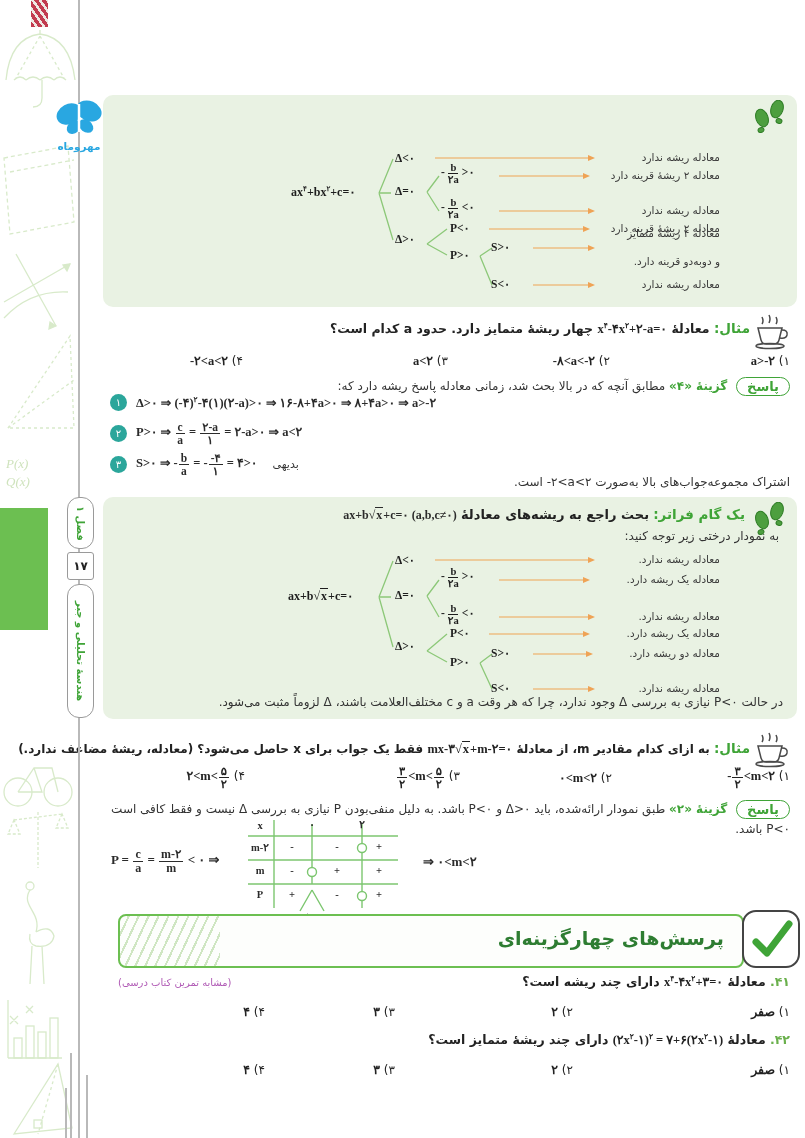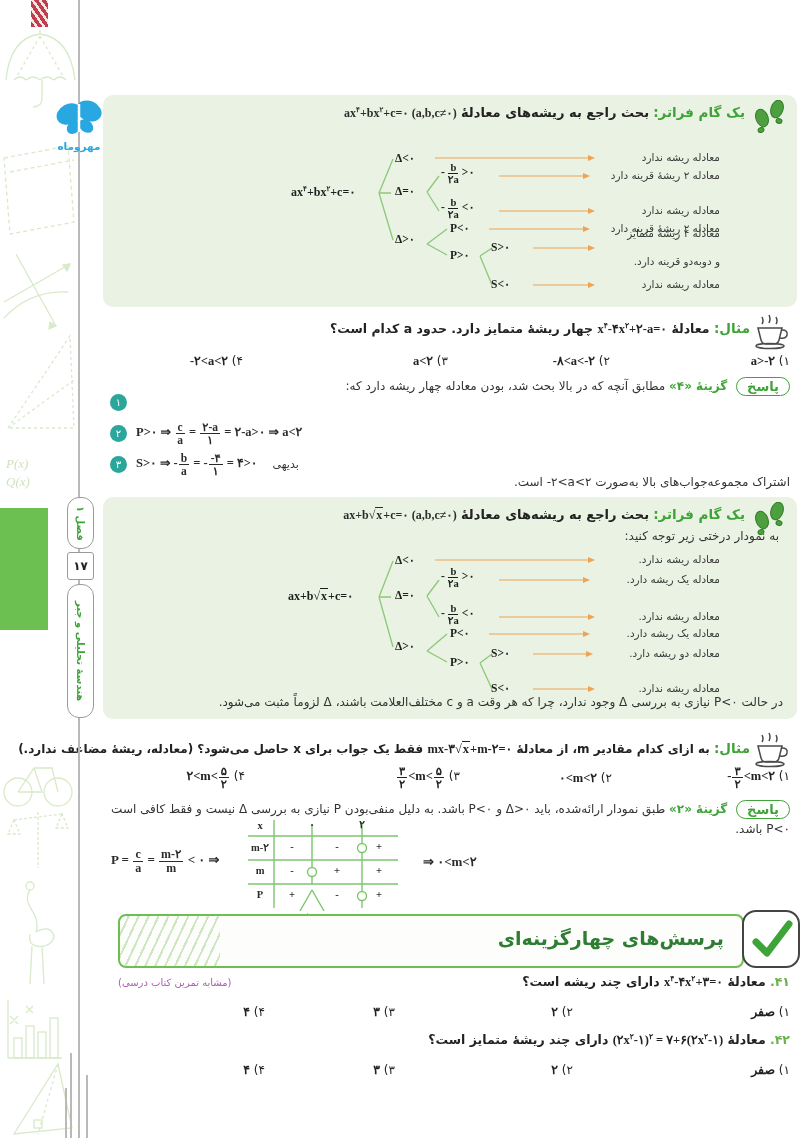--- a/index.html
+++ b/index.html
@@ -127,25 +127,20 @@
   <span>هندسهٔ تحلیلی و جبر</span>
 </div>
 
 <div class="greenbox" style="top:95px;height:212px">
   <svg class="abs" style="right:10px;top:5px" width="36" height="34" viewBox="0 0 36 34">
     <ellipse cx="11" cy="18" rx="6" ry="9" transform="rotate(-20 11 18)" fill="#4d9f3f" stroke="#2e7d25"></ellipse>
     <ellipse cx="10" cy="30" rx="3" ry="2.4" transform="rotate(-20 10 30)" fill="#4d9f3f" stroke="#2e7d25"></ellipse>
     <ellipse cx="26" cy="9" rx="6" ry="9" transform="rotate(18 26 9)" fill="#4d9f3f" stroke="#2e7d25"></ellipse>
     <ellipse cx="28" cy="21" rx="3" ry="2.4" transform="rotate(18 28 21)" fill="#4d9f3f" stroke="#2e7d25"></ellipse>
   </svg>
-  <div class="boxtitle" style="right:52px;top:9px">
-    <span class="lbl">یک گام فراتر:</span>
-    <span class="txt">بحث راجع به ریشه‌های معادلهٔ</span>
-    <span class="math">ax<sup>۴</sup>+bx<sup>۲</sup>+c=۰ (a,b,c≠۰)</span>
-  </div>
 
   <svg class="abs" style="left:0;top:0" width="694" height="212" viewBox="0 0 694 212">
     <g stroke="#8cc878" stroke-width="1.3" fill="none">
       <path d="M276,98 L290,64 M276,98 L288,98 M276,98 L290,145"></path>
       <path d="M324,97 L336,81 M324,97 L336,116"></path>
       <path d="M324,149 L344,134 M324,149 L344,160"></path>
       <path d="M377,161 L389,153 M377,161 L389,190"></path>
     </g>
     <g stroke="#efa355" stroke-width="1.1">
       <line x1="332" y1="63" x2="486" y2="63"></line>
@@ -215,25 +210,26 @@
   <span class="oval">a&lt;۲</span>
 </div>
 <div class="opt" style="right:562px;top:353px">
   <span class="num">۴)</span>
   <span class="oval">-۲&lt;a&lt;۲</span>
 </div>
 
 <div class="ansline" style="right:15px;top:377px">
   <span class="badge">پاسخ</span>
   <span class="ansopt">گزینهٔ «۴»</span>
-  <span>مطابق آنچه که در بالا بحث شد، بودن معادله چهار ریشه دارد که:</span>
+  <span>مطابق آنچه که در بالا بحث شد، زمانی معادله پاسخ ریشه دارد که:</span>
 </div>
 
 <div class="drow" style="top:394px">
   <span class="numcirc">۱</span>
+  <span class="dmath">Δ&gt;۰ ⇒ (-۴)<sup>۲</sup>-۴(۱)(۲-a)&gt;۰ ⇒ ۱۶-۸+۴a&gt;۰ ⇒ ۸+۴a&gt;۰ ⇒ a&gt;-۲</span>
 </div>
 <div class="drow" style="top:421px">
   <span class="numcirc">۲</span>
   <span class="dmath">P&gt;۰ ⇒ <span class="frac">
         <b>c</b>
         <i>a</i>
       </span> = <span class="frac">
         <b>۲-a</b>
         <i>۱</i>
       </span> = ۲-a&gt;۰ ⇒ a&lt;۲</span>

